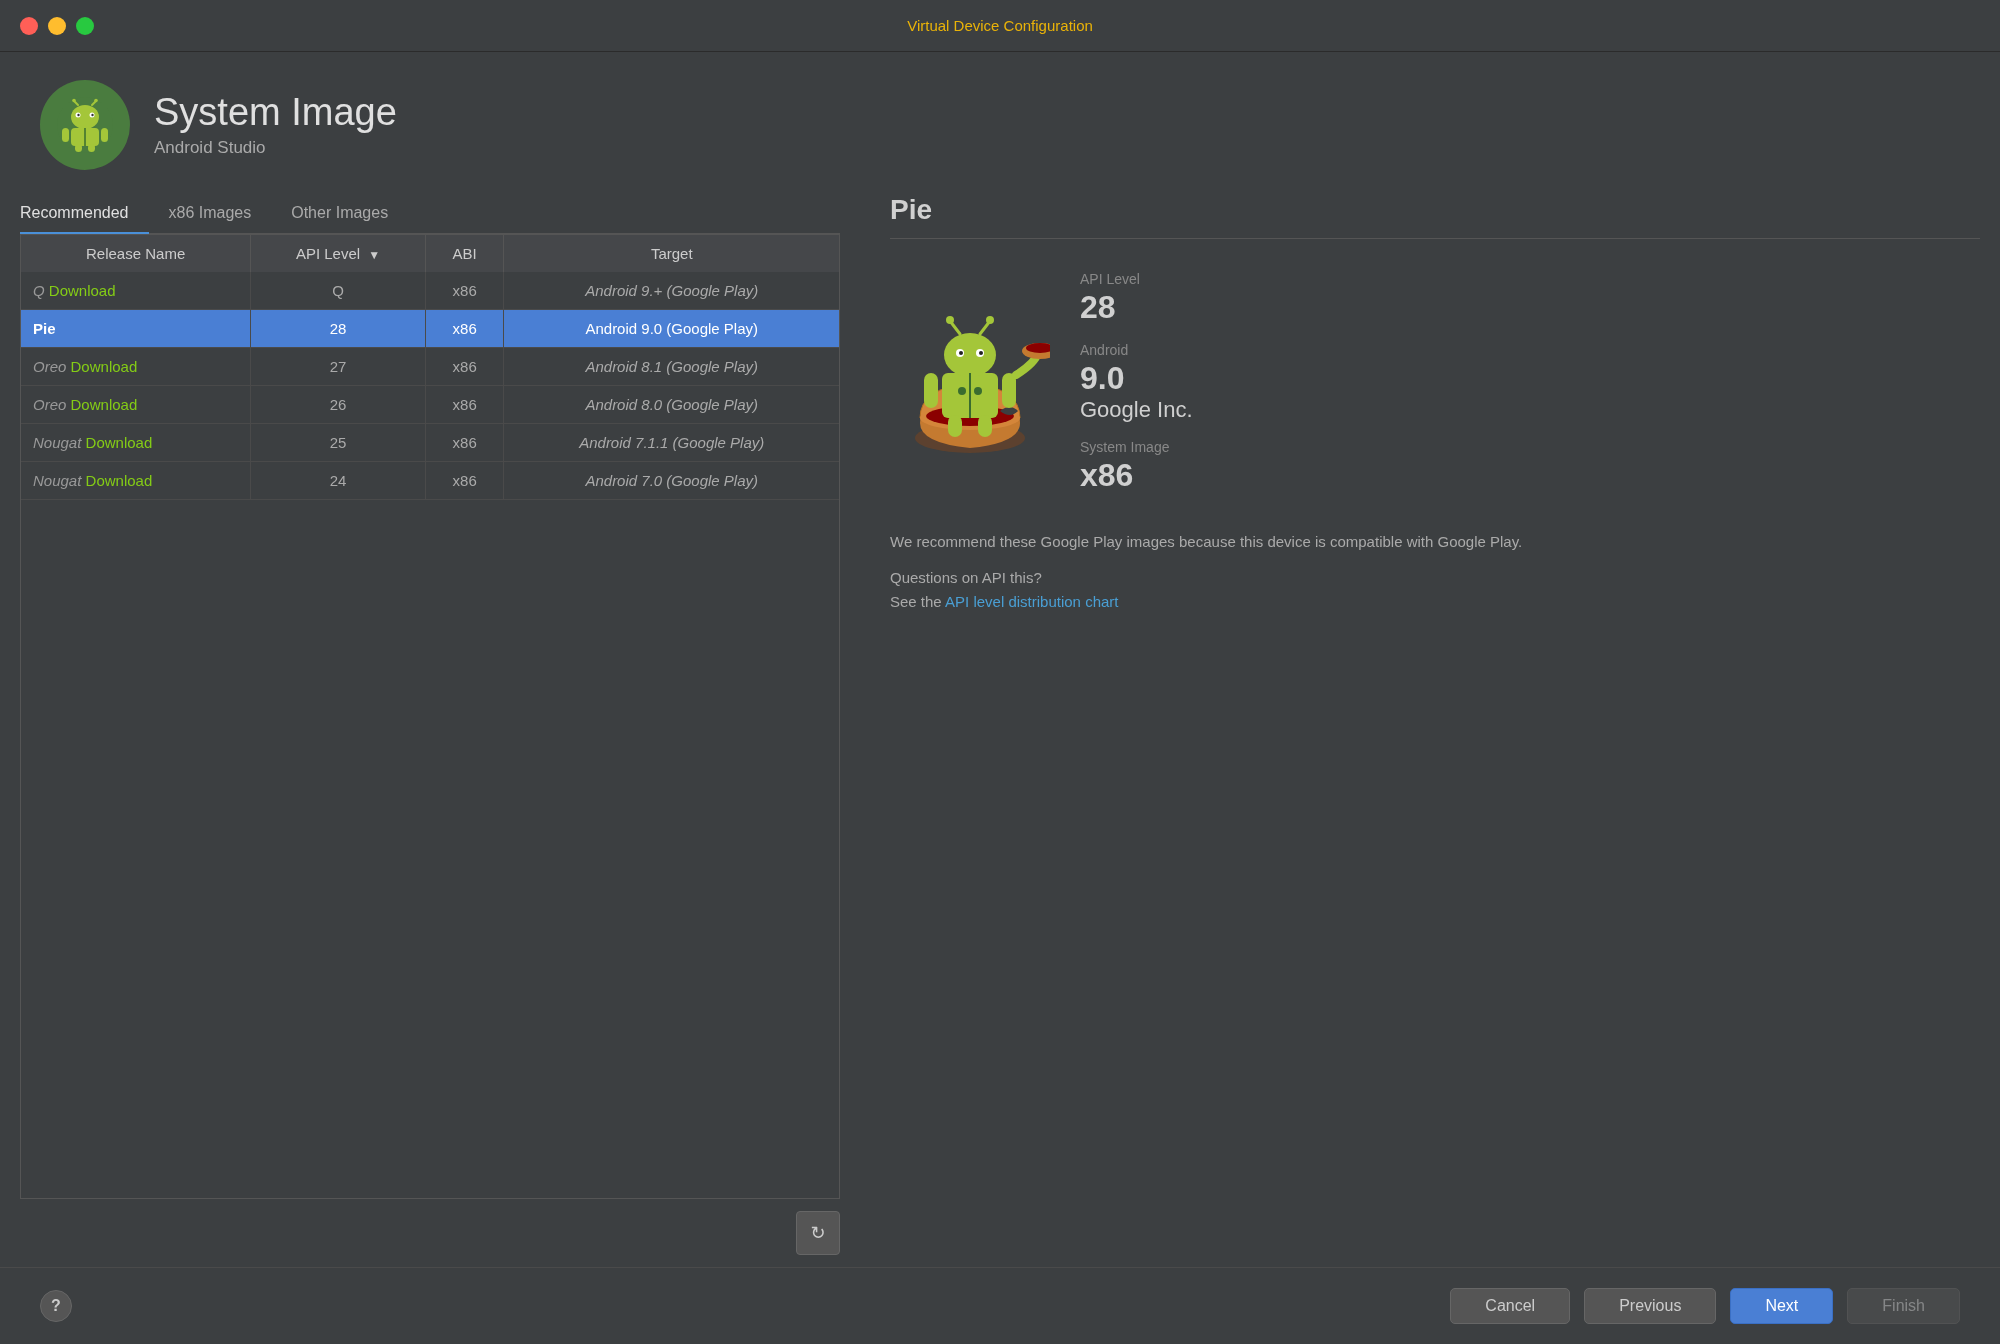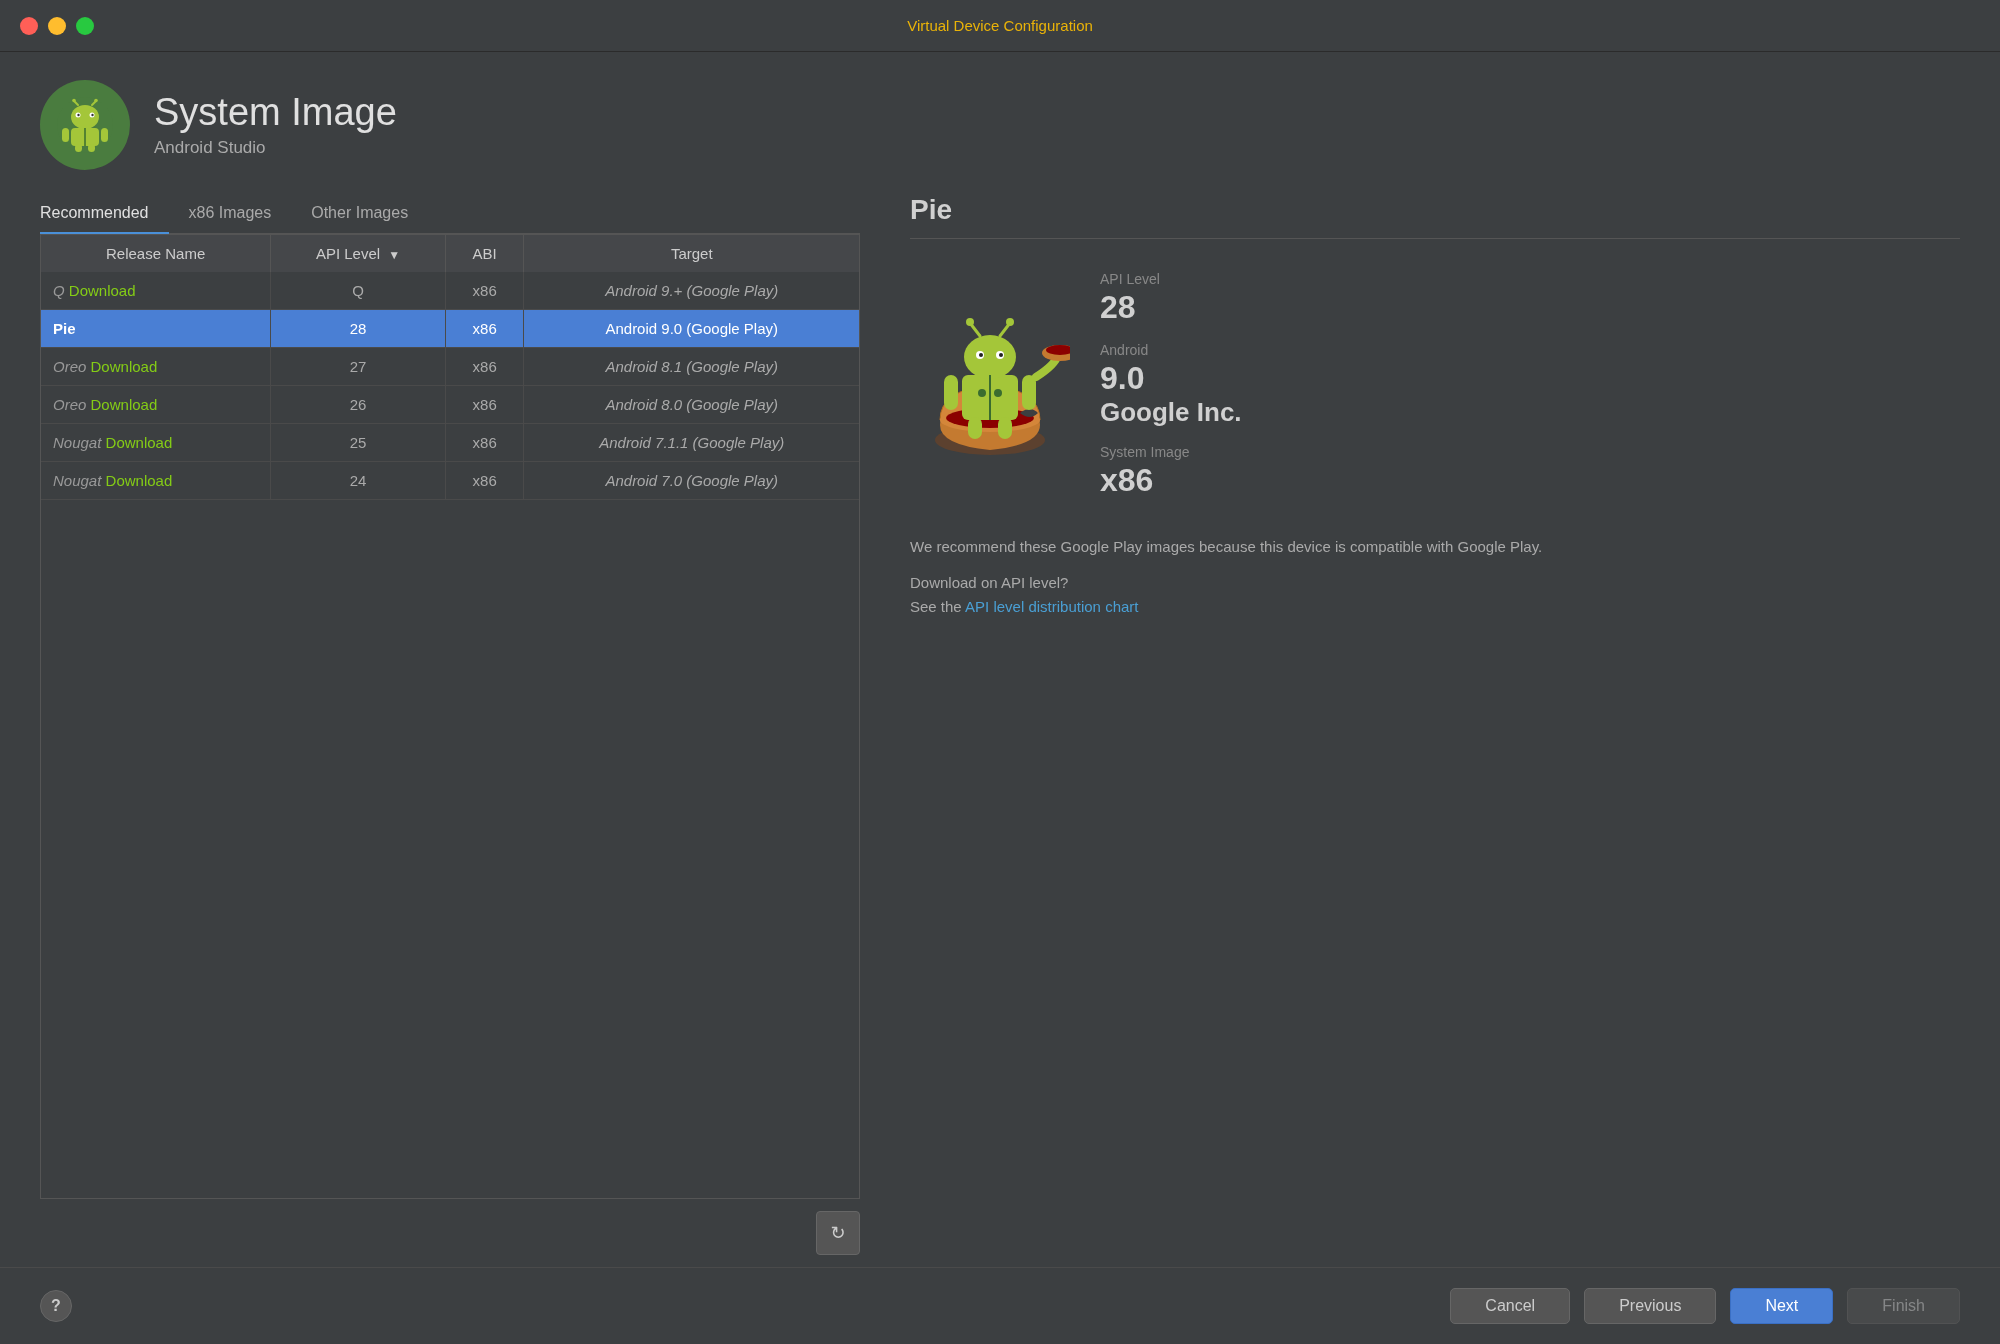--- a/index.html
+++ b/index.html
@@ -93,21 +93,21 @@
       font-size: 22px;
       font-weight: 600;
       color: #d0d0d0;
       padding: 0 40px 16px 40px;
     }
 
     
     .content-area {
       display: flex;
       flex: 1;
-      padding: 0 40px;
+      padding: 0 20px;
       gap: 0;
       overflow: hidden;
     }
 
     
     .left-panel {
       flex: 0 0 820px;
       display: flex;
       flex-direction: column;
     }
@@ -238,23 +238,23 @@
       color: #888;
     }
     .info-value {
       font-size: 24px;
       color: #d0d0d0;
       font-weight: 600;
       margin-top: 2px;
     }
     .info-value.large { font-size: 32px; }
     .info-vendor {
-      font-size: 26px;
+      font-size: 22px;
       color: #d0d0d0;
-      font-weight: 700;
+      font-weight: 400;
     }
 
     
     .description {
       margin-top: 16px;
       color: #aaaaaa;
       font-size: 15px;
       line-height: 1.6;
     }
     .description p { margin-bottom: 12px; }
@@ -514,21 +514,21 @@
           <div class="info-group">
             <div class="info-label">System Image</div>
             <div class="info-value large">x86</div>
           </div>
         </div>
       </div>
 
       <div class="description">
         <p>We recommend these Google Play images because this device is compatible with Google Play.</p>
         <p>
-          <span>Download on API level?</span>
+          <span>Questions on API this?</span>
           <br>
           <span>See the </span><a class="api-link" href="#">API level distribution chart</a>
         </p>
       </div>
 
     </div>
 
   </div>
 
   <div class="footer">

